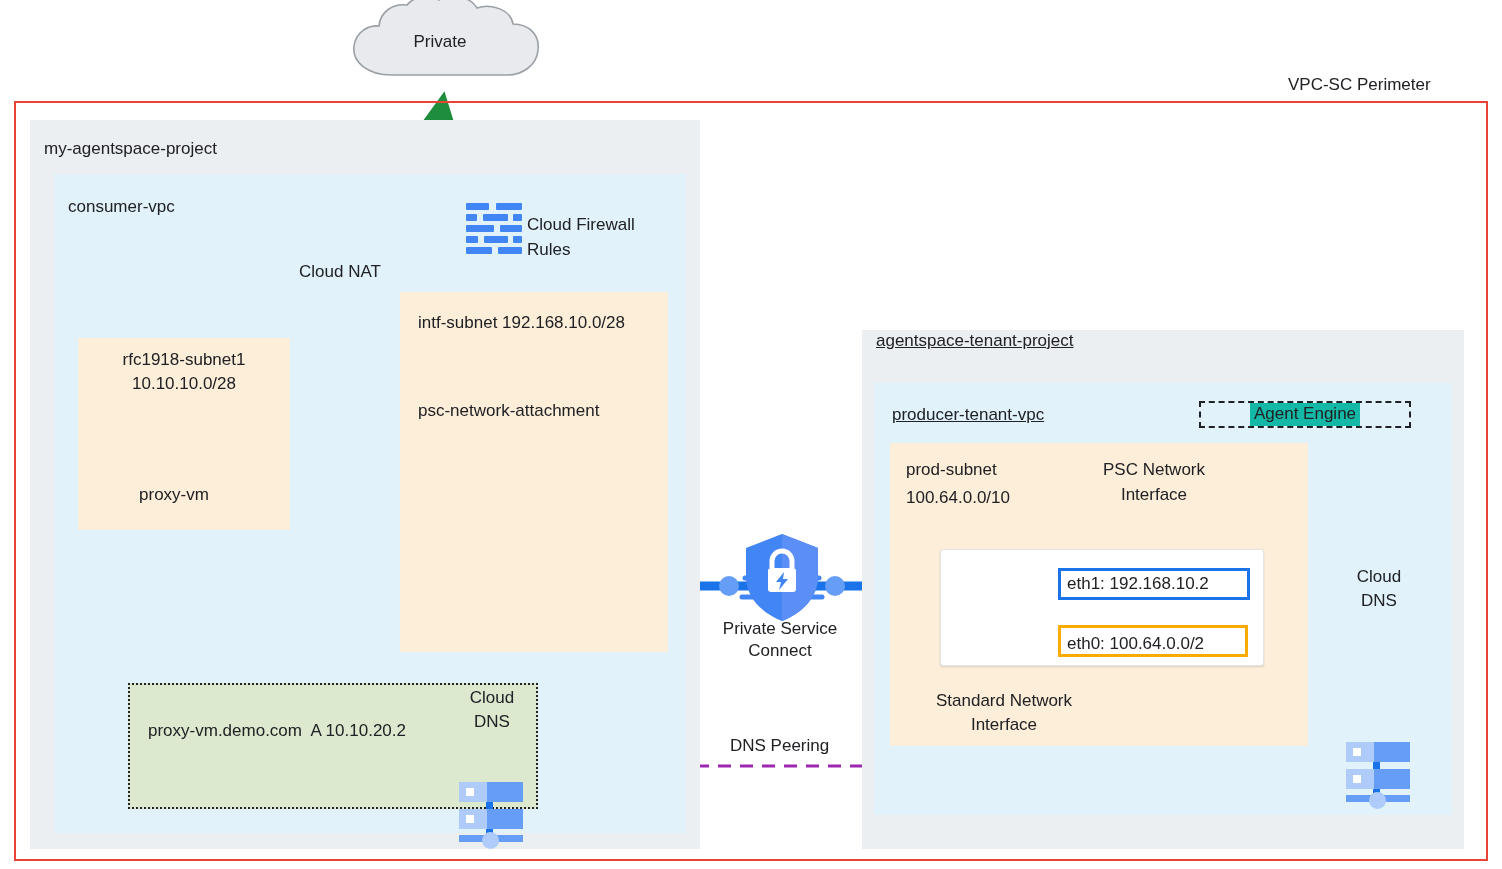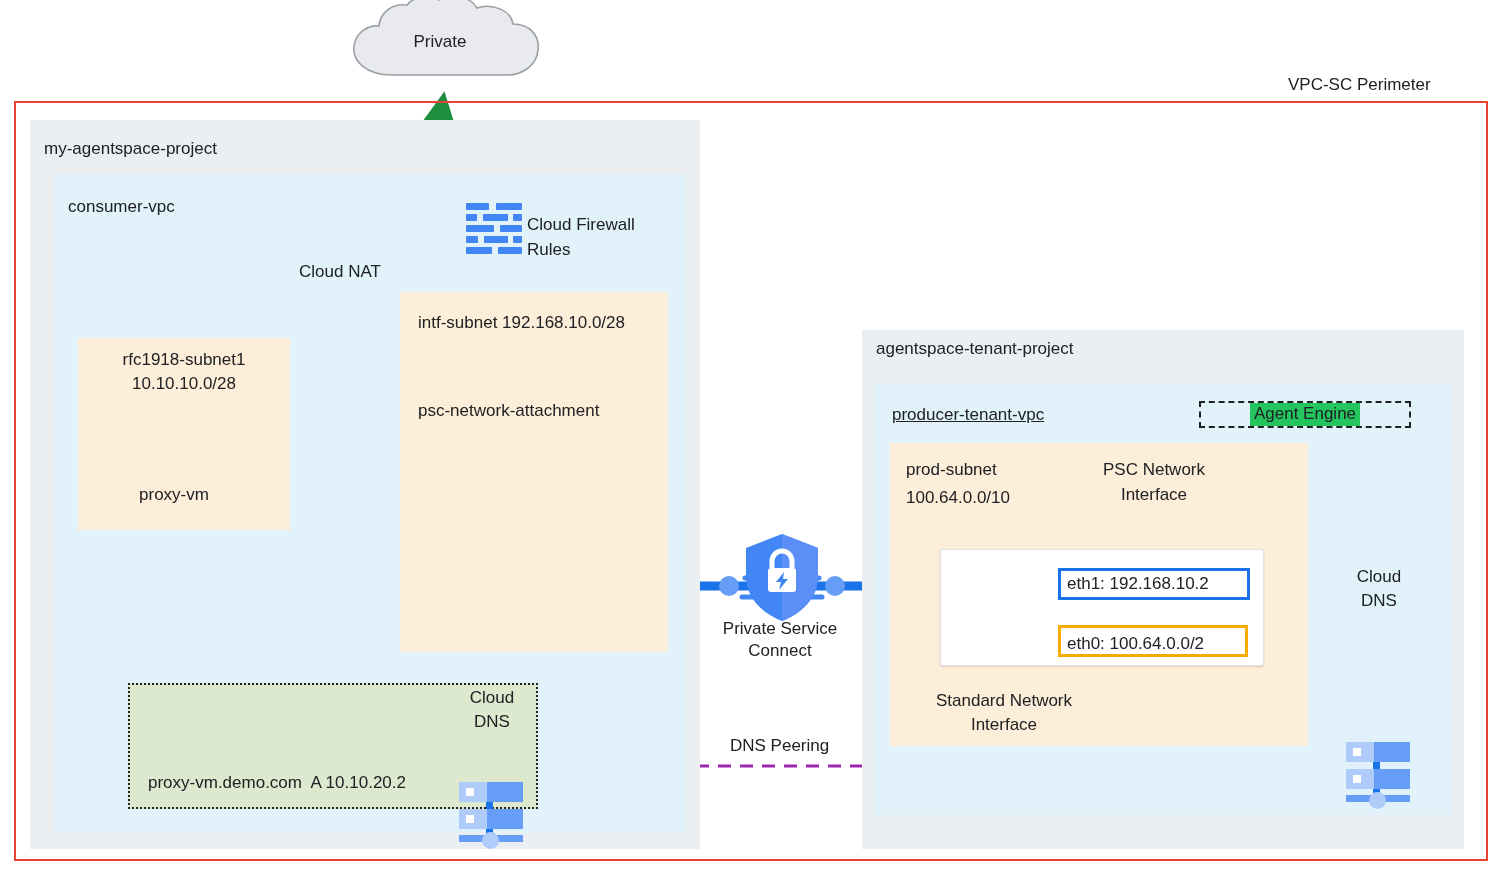--- a/index.html
+++ b/index.html
@@ -232,21 +232,21 @@
   <div class="abs subnet-box" style="left:78px; top:338px; width:212px; height:192px;"></div>
   <div class="abs label label-center" style="left:78px; top:349px; width:212px;">rfc1918-subnet1</div>
   <div class="abs label label-center" style="left:78px; top:373px; width:212px;">10.10.10.0/28</div>
   <div class="abs label label-center" style="left:78px; top:484px; width:192px;">proxy-vm</div>
 
   <div class="abs subnet-box" style="left:400px; top:292px; width:268px; height:360px;"></div>
   <div class="abs label" style="left:418px; top:312px;">intf-subnet 192.168.10.0/28</div>
   <div class="abs label" style="left:418px; top:352px;margin-top:48px;">psc-network-attachment</div>
 
   <div class="abs dns-zone-box" style="left:128px; top:683px; width:410px; height:126px;"></div>
-  <div class="abs label" style="left:148px; top:772px;">proxy-vm.demo.com  A 10.10.20.2</div>
+  <div class="abs label" style="left:148px; top:720px;">proxy-vm.demo.com  A 10.10.20.2</div>
   <div class="abs label label-center" style="left:447px; top:687px; width:90px;">Cloud</div>
   <div class="abs label label-center" style="left:447px; top:711px; width:90px;">DNS</div>
   <div class="abs dns-icon" style="left:459px; top:730px; width:64px; height:64px;">
     <div class="dns-bar-l" style="left:0px;  top:0px;  width:28px; height:20px;"></div>
     <div class="dns-bar-r" style="left:28px; top:0px;  width:36px; height:20px;"></div>
     <div class="dns-dot-w" style="left:7px;  top:6px;  width:8px;  height:8px;"></div>
     <div class="dns-stem" style="left:27px; top:20px; width:7px;  height:7px;"></div>
     <div class="dns-bar-l" style="left:0px;  top:27px; width:28px; height:20px;"></div>
     <div class="dns-bar-r" style="left:28px; top:27px; width:36px; height:20px;"></div>
     <div class="dns-dot-w" style="left:7px;  top:33px; width:8px;  height:8px;"></div>
@@ -254,27 +254,27 @@
     <div class="dns-base" style="left:0px;  top:53px; width:64px;"></div>
     <div class="dns-knob" style="left:23px; top:50px; width:17px; height:17px;"></div>
   </div>
 
   <div class="abs label label-center" style="left:700px; top:618px; width:160px;">Private Service</div>
   <div class="abs label label-center" style="left:700px; top:640px; width:160px;">Connect</div>
 
   <div class="abs label" style="left:730px; top:735px;">DNS Peering</div>
 
   <div class="abs project-box" style="left:862px; top:330px; width:602px; height:519px;"></div>
-  <div class="abs label" style="left:876px; top:338px;">agentspace-tenant-project</div>
+  <div class="abs label" style="left:876px; top:330px;text-decoration:underline;">agentspace-tenant-project</div>
 
   <div class="abs vpc-box" style="left:874px; top:383px; width:578px; height:432px;"></div>
   <div class="abs label" style="left:892px; top:404px;text-decoration:underline;">producer-tenant-vpc</div>
 
   <div class="abs dashed-box" style="left:1199px; top:401px; width:212px; height:27px;">
-    <span class="label" style="background:#22c55e; padding:0 4px;">Agent Engine</span>
+    <span class="label" style="background:#14b8a6; padding:0 4px;">Agent Engine</span>
   </div>
 
   <div class="abs subnet-box" style="left:890px; top:443px; width:418px; height:303px;"></div>
   <div class="abs label" style="left:906px; top:459px;">prod-subnet</div>
   <div class="abs label" style="left:906px; top:487px;">100.64.0.0/10</div>
 
   <div class="abs label label-center" style="left:1080px; top:459px; width:148px;">PSC Network</div>
   <div class="abs label label-center" style="left:1080px; top:484px; width:148px;">Interface</div>
 
   <div class="abs white-card" style="left:940px; top:549px; width:324px; height:117px;"></div>

